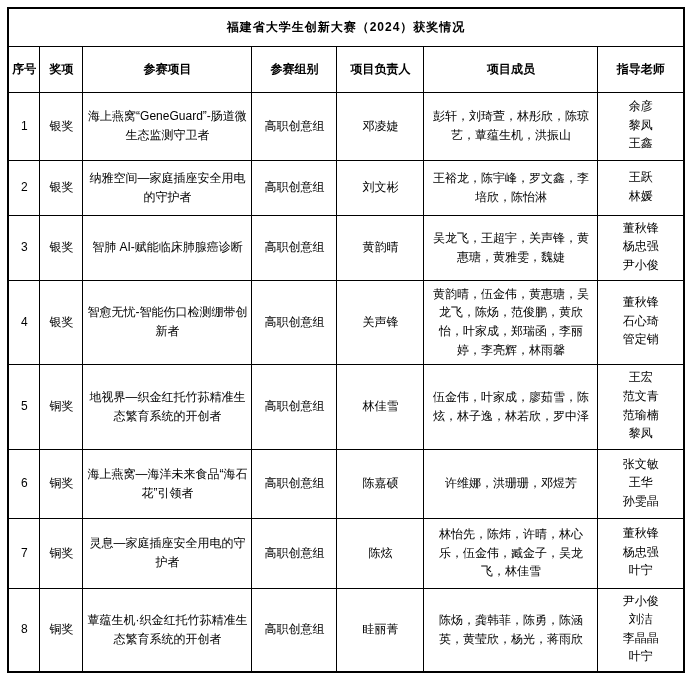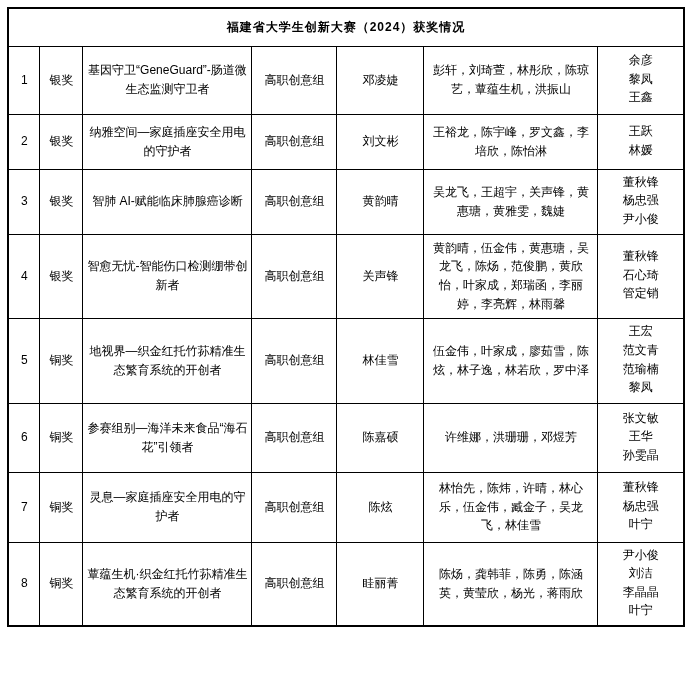--- a/index.html
+++ b/index.html
@@ -58,26 +58,35 @@
       <col style="width:169px">
     <col style="width:85px">
       <col style="width:87px">
       <col style="width:174px">
     <col style="width:86px">
   </colgroup>
   <thead>
     <tr class="h-title">
       <th colspan="7" class="title-cell">福建省大学生创新大赛（2024）获奖情况</th>
     </tr>
+    <tr class="h-head">
+      <th>序号</th>
+      <th>奖项</th>
+      <th>参赛项目</th>
+      <th>参赛组别</th>
+      <th>项目负责人</th>
+      <th>项目成员</th>
+      <th>指导老师</th>
+    </tr>
   </thead>
   <tbody>
     <tr class="h68">
       <td>1</td>
       <td>银奖</td>
-      <td>基因守卫“GeneGuard”-肠道微生态监测守卫者</td>
+      <td>海上燕窝“GeneGuard”-肠道微生态监测守卫者</td>
       <td>高职创意组</td>
       <td>邓凌婕</td>
       <td>彭轩，刘琦萱，林彤欣，陈琼艺，蕈蕴生机，洪振山</td>
       <td class="teachers">余彦
 黎凤
 王鑫</td>
     </tr>
     <tr class="h55">
       <td>2</td>
       <td>银奖</td>
@@ -118,21 +127,21 @@
       <td>林佳雪</td>
       <td>伍金伟，叶家成，廖茹雪，陈炫，林子逸，林若欣，罗中泽</td>
       <td class="teachers">王宏
 范文青
 范瑜楠
 黎凤</td>
     </tr>
     <tr class="h69">
       <td>6</td>
       <td>铜奖</td>
-      <td>参赛组别—海洋未来食品“海石花”引领者</td>
+      <td>海上燕窝—海洋未来食品“海石花”引领者</td>
       <td>高职创意组</td>
       <td>陈嘉硕</td>
       <td>许维娜，洪珊珊，邓煜芳</td>
       <td class="teachers">张文敏
 王华
 孙雯晶</td>
     </tr>
     <tr class="h70">
       <td>7</td>
       <td>铜奖</td>

